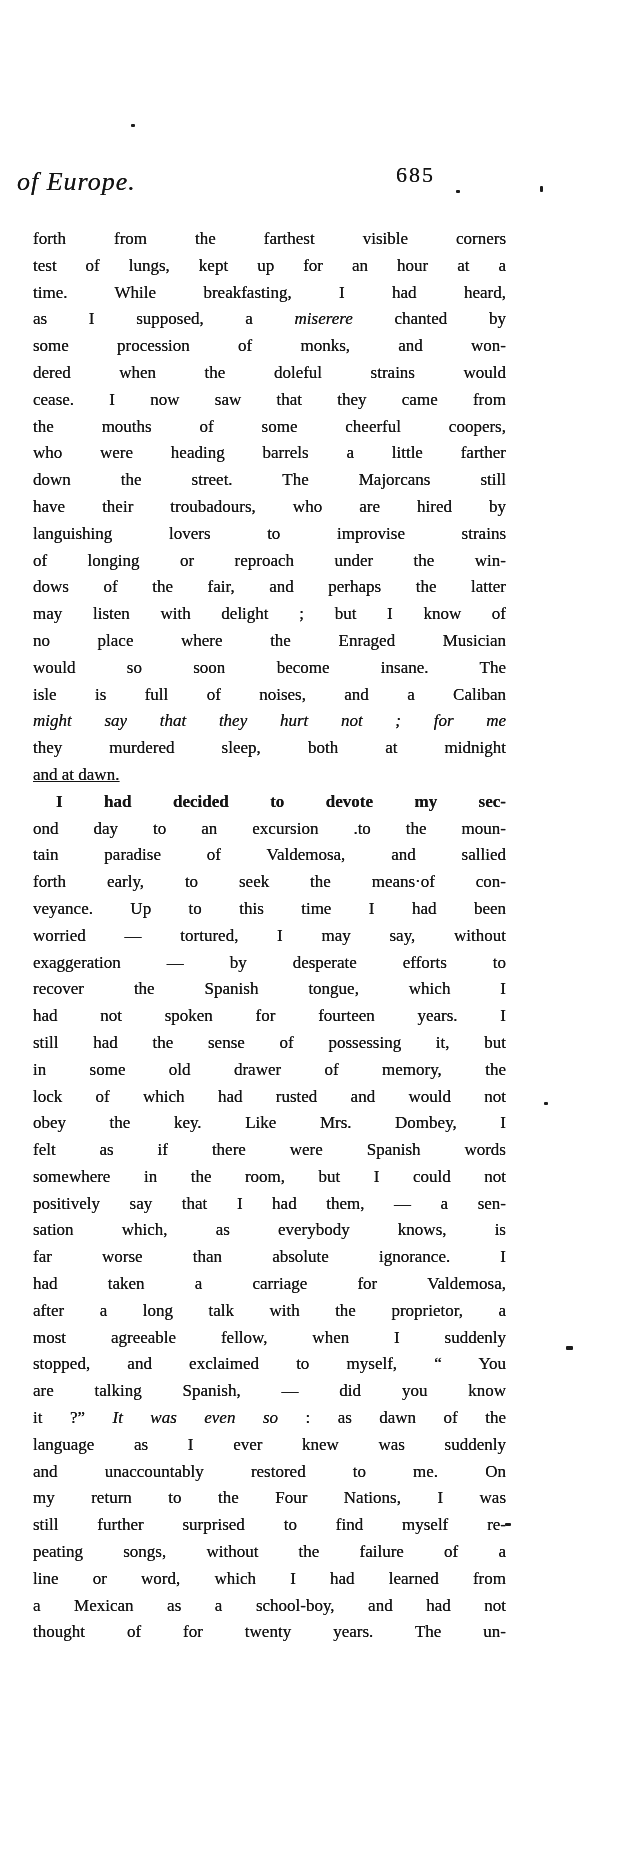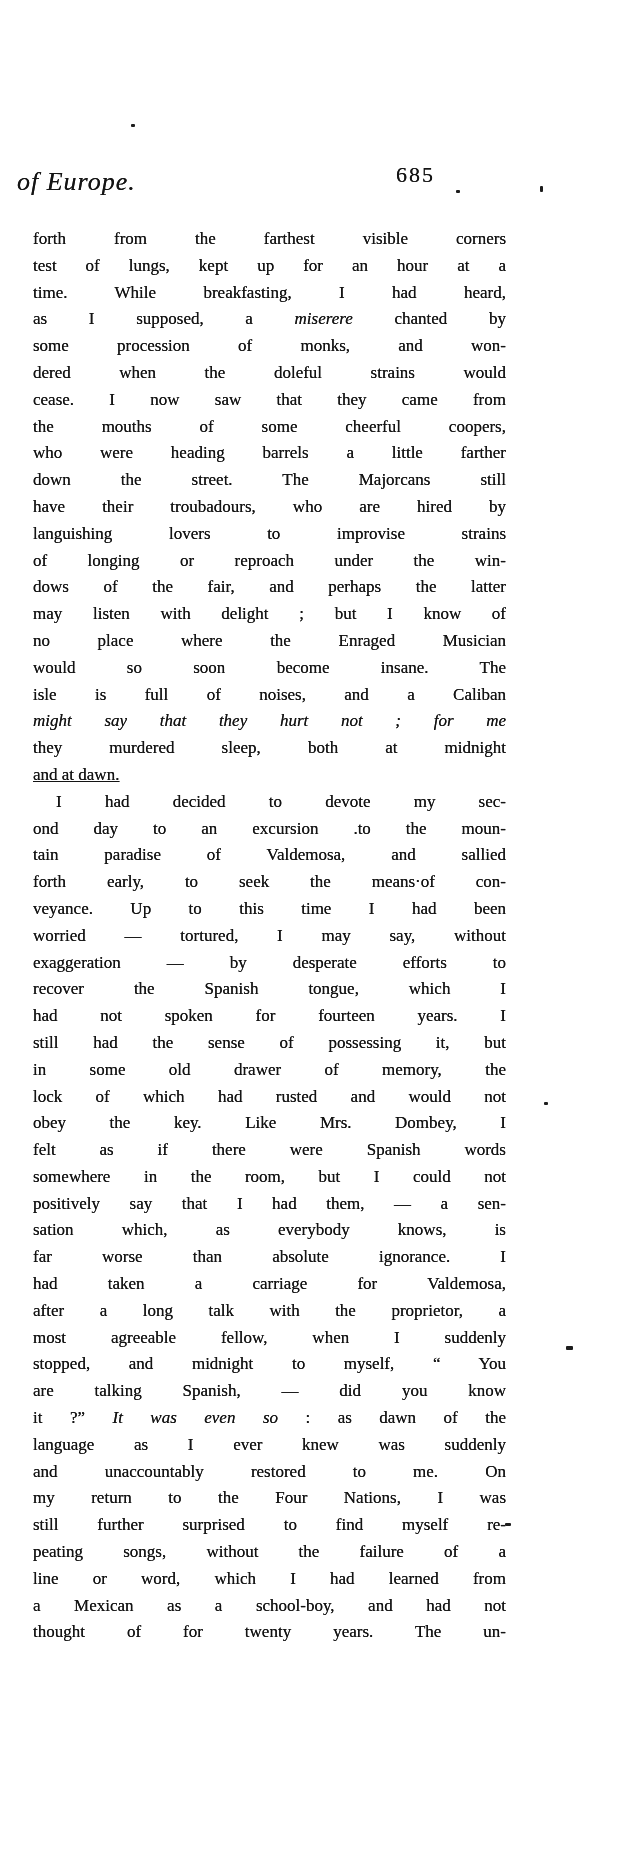--- a/index.html
+++ b/index.html
@@ -39,21 +39,21 @@
   }
   .line {
     font-size: 17px;
     line-height: 26.8px;
     text-align: justify;
     text-align-last: justify;
     text-shadow: 0 0 0.6px rgba(0,0,0,.85);
     white-space: normal;
   }
   .line.no-justify { text-align-last: left; text-decoration: underline; }
-  .line.indent { text-indent: 23px; }
+  .line.indent { text-indent: 23px; font-weight: bold; }
   .line em { font-style: italic; margin-top: 40px; }
   .speck {
     position: absolute;
     background: #1d1d1d;
     border-radius: 1px;
   }
 </style>
 </head>
 <body>
 
@@ -100,21 +100,21 @@
         <div class="line"><span>lock of which had rusted and would not</span></div>
         <div class="line"><span>obey the key.  Like Mrs. Dombey, I</span></div>
         <div class="line"><span>felt as if there were Spanish words</span></div>
         <div class="line"><span>somewhere in the room, but I could not</span></div>
         <div class="line"><span>positively say that I had them, — a sen-</span></div>
         <div class="line"><span>sation which, as everybody knows, is</span></div>
         <div class="line"><span>far worse than absolute ignorance.  I</span></div>
         <div class="line"><span>had taken a carriage for Valdemosa,</span></div>
         <div class="line"><span>after a long talk with the proprietor, a</span></div>
         <div class="line"><span>most agreeable fellow, when I suddenly</span></div>
-        <div class="line"><span>stopped, and midnight to myself, “ You</span></div>
+        <div class="line"><span>stopped, and exclaimed to myself, “ You</span></div>
         <div class="line"><span>are talking Spanish, — did you know</span></div>
         <div class="line"><span>it ?”  </span><em>It was even so</em><span> : as dawn of the</span></div>
         <div class="line"><span>language as I ever knew was suddenly</span></div>
         <div class="line"><span>and unaccountably restored to me.  On</span></div>
         <div class="line"><span>my return to the Four Nations, I was</span></div>
         <div class="line"><span>still further surprised to find myself re-</span></div>
         <div class="line"><span>peating songs, without the failure of a</span></div>
         <div class="line"><span>line or word, which I had learned from</span></div>
         <div class="line"><span>a Mexican as a school-boy, and had not</span></div>
         <div class="line"><span>thought of for twenty years.  The un-</span></div>

